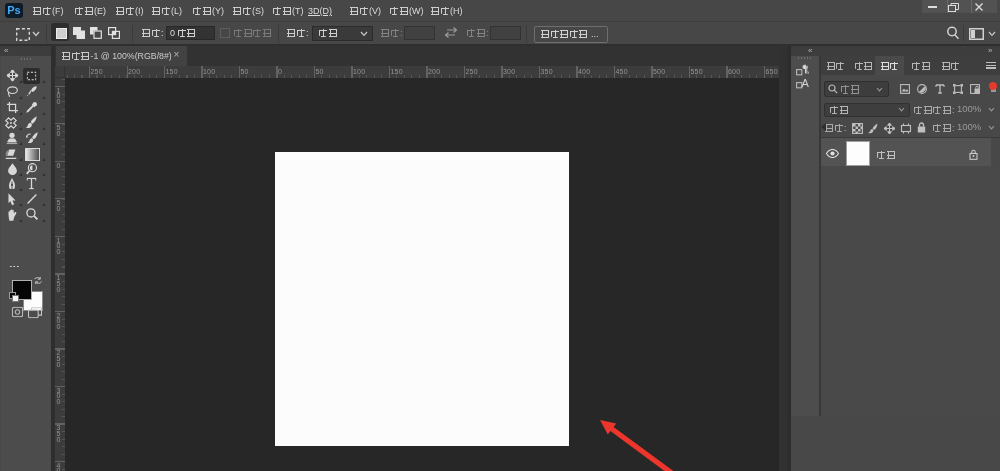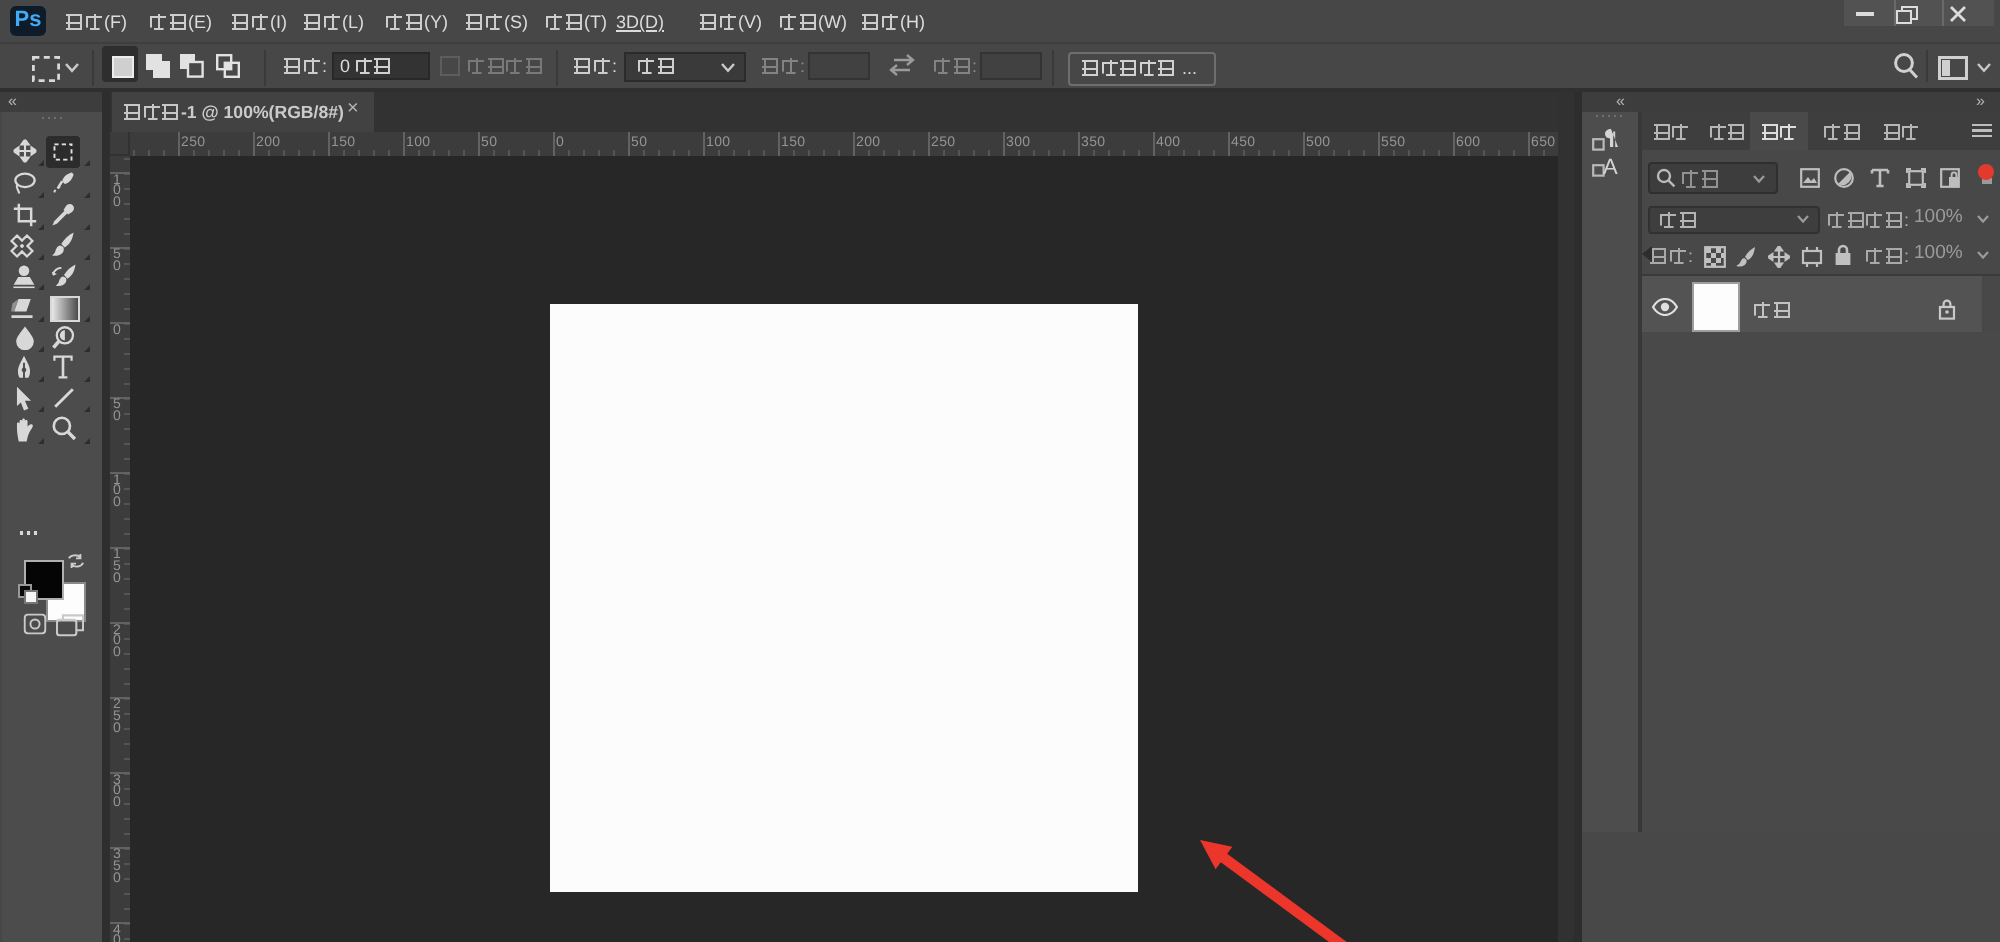--- a/index.html
+++ b/index.html
@@ -258,21 +258,21 @@
     <circle cx="6.5" cy="6" r="2.6" fill="none" stroke="#c9c9c9" stroke-width="1.1"></circle>
   </svg>
   <svg class="abs" style="left:27px;top:306px;" width="16" height="13" viewBox="0 0 16 13">
     <rect x="0.6" y="3.6" width="11" height="8.8" rx="1.5" fill="none" stroke="#c9c9c9" stroke-width="1.2"></rect>
     <path d="M4 3.5 V1 H15.4 V9.5 H12" fill="none" stroke="#c9c9c9" stroke-width="1.2"></path>
   </svg>
 </div>
 
 <div class="abs" style="left:54.5px;top:46px;width:731.5px;height:20px;background:#323232;"></div>
 <div class="abs" style="left:56px;top:46px;width:131px;height:20px;background:#424242;"></div>
-<div class="abs" style="left:62px;top:51px;color:#d6d6d6;font-weight:bold;">
+<div class="abs" style="left:62px;top:51px;color:#d6d6d6;">
   <span class="c"></span><span class="d"></span><span class="c"></span><span class="lat" style="font-size:8.8px;color:#cbcbcb;">-1 @ 100%(RGB/8#)</span>
 </div>
 <div class="abs" style="left:173.5px;top:50px;color:#b4b4b4;font-size:10px;">×</div>
 
 <div id="hruler" class="abs" style="left:54.5px;top:66px;width:731.5px;height:12px;background-color:#3c3c3c;background-image:repeating-linear-gradient(90deg,#626262 0,#626262 1px,transparent 1px,transparent 37.5px),repeating-linear-gradient(90deg,#555555 0,#555555 1px,transparent 1px,transparent 7.5px);background-size:700px 12px,734px 3.5px;background-position:34px 0,4px 8.5px;background-repeat:no-repeat;">
     <span style="position:absolute;left:36.0px;top:0.5px;font-size:7px;color:#949494;letter-spacing:0.2px;">250</span>
     <span style="position:absolute;left:73.5px;top:0.5px;font-size:7px;color:#949494;letter-spacing:0.2px;">200</span>
     <span style="position:absolute;left:111.0px;top:0.5px;font-size:7px;color:#949494;letter-spacing:0.2px;">150</span>
     <span style="position:absolute;left:148.5px;top:0.5px;font-size:7px;color:#949494;letter-spacing:0.2px;">100</span>
     <span style="position:absolute;left:186.0px;top:0.5px;font-size:7px;color:#949494;letter-spacing:0.2px;">50</span>

